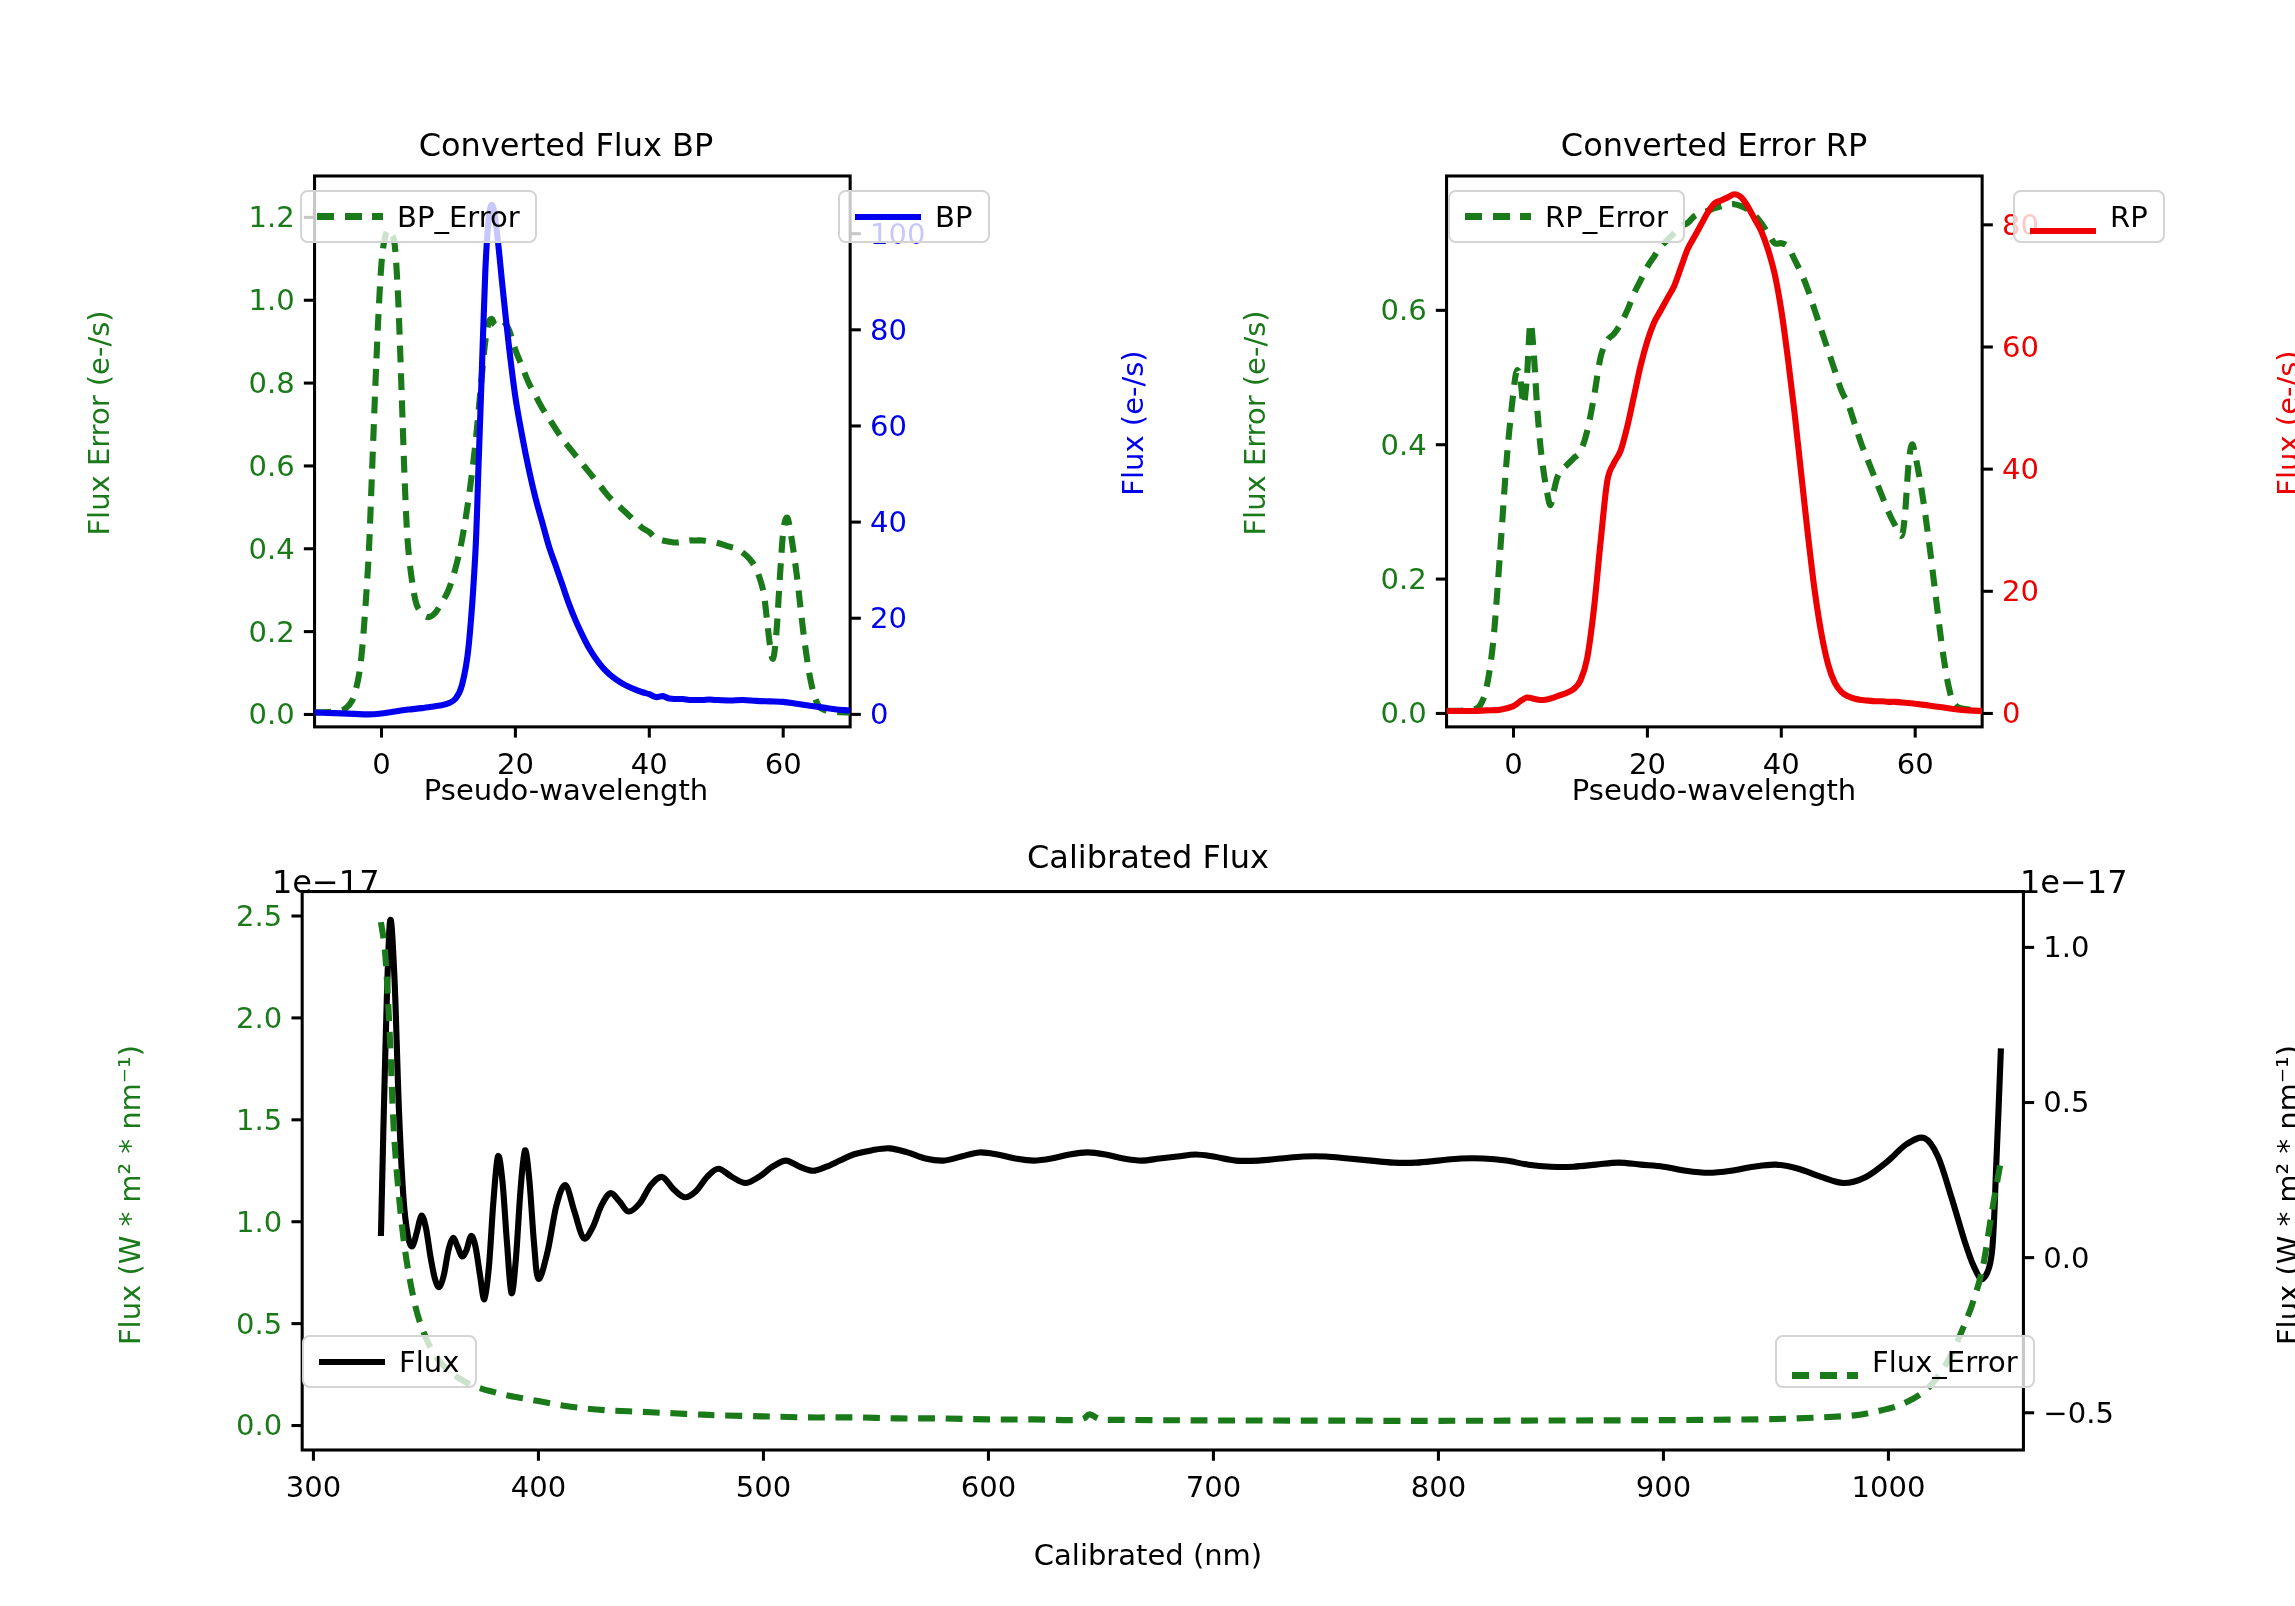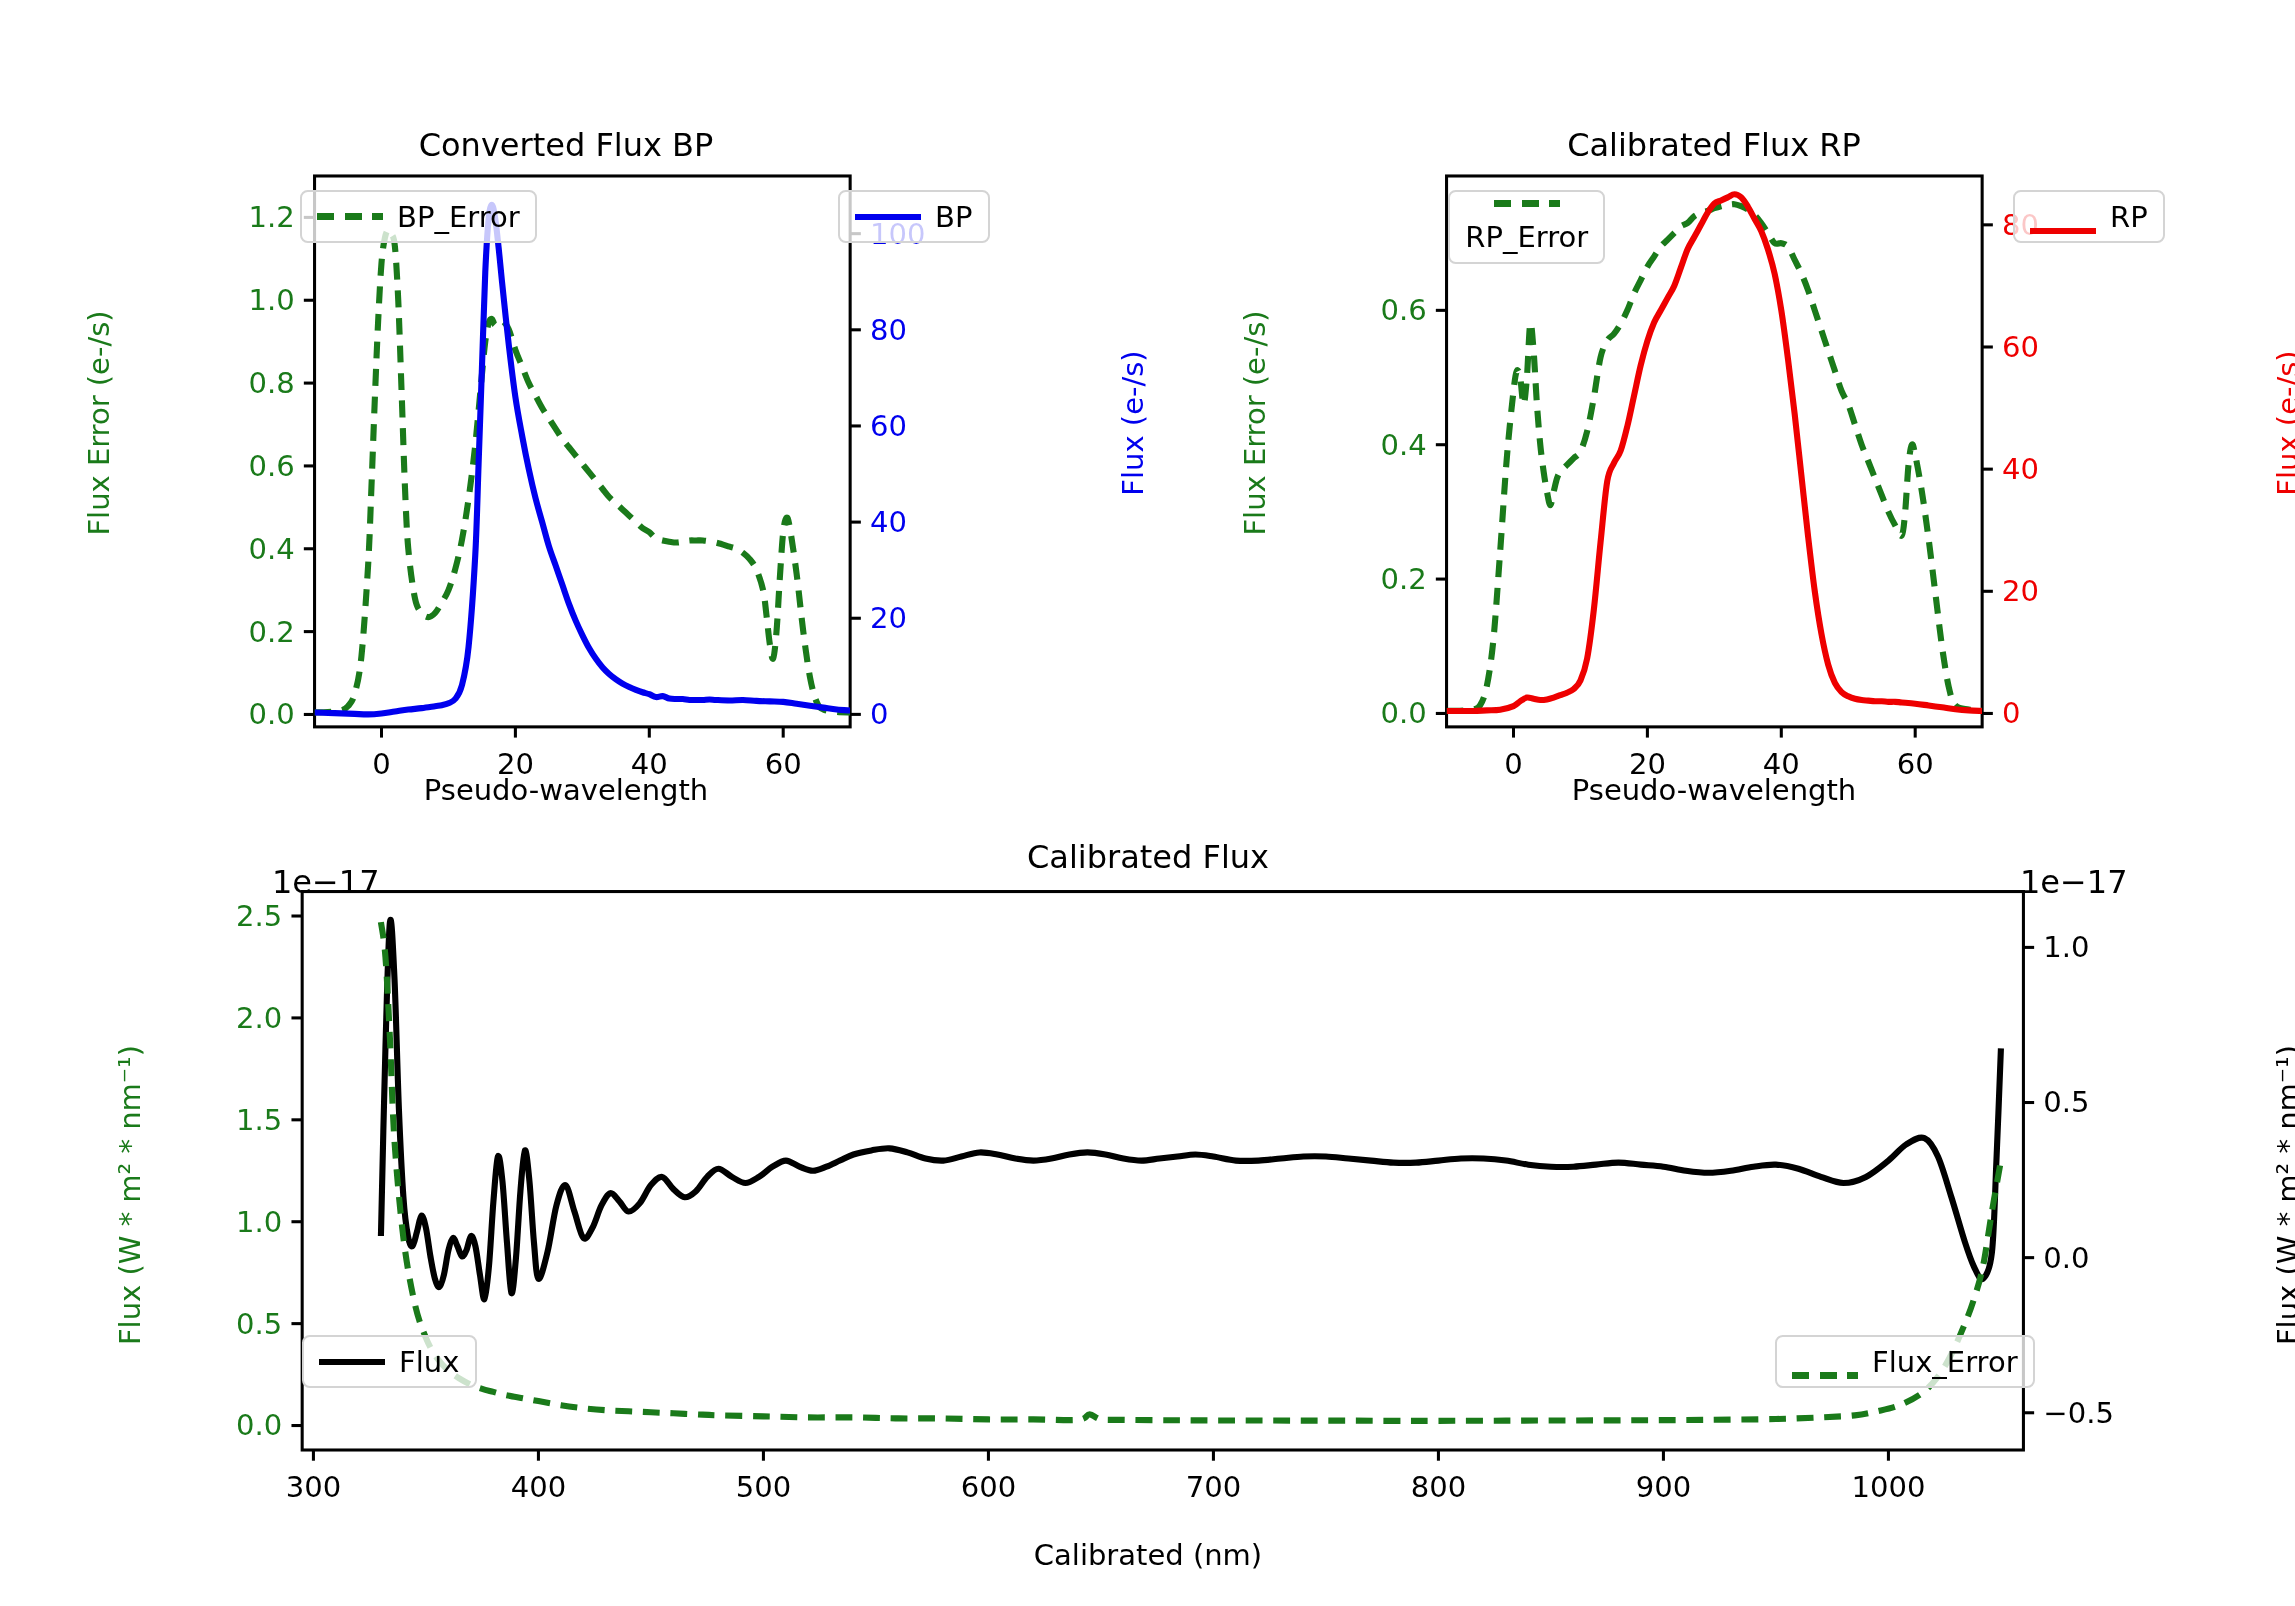--- a/index.html
+++ b/index.html
@@ -83,21 +83,21 @@
       <span class="swatch sw-dash-green"></span>
       <span class="lbl">BP_Error</span>
     </div>
     <div class="legend" style="left:838px;top:190px;">
       <span class="swatch sw-solid-blue"></span>
       <span class="lbl">BP</span>
     </div>
   </div>
 
   <div class="panel" style="left:1148px;top:0;width:1148px;height:834px;">
-    <div class="title" style="left:298px;top:126px;width:536px;">Calibrated Flux RP</div>
+    <div class="title" style="left:298px;top:126px;width:536px;">Converted Error RP</div>
     <div class="axlabel green rot" style="left:-69px;top:406px;width:352px;text-align:center;transform:rotate(-90deg);">Flux Error (e-/s)</div>
     <div class="axlabel red rot" style="left:1002px;top:406px;width:275px;text-align:center;transform:rotate(-90deg);">Flux (e-/s)</div>
     <div class="axlabel black" style="left:298px;top:773px;width:536px;text-align:center;">Pseudo-wavelength</div>
     <svg id="svg-rp" width="1148" height="834" viewBox="0 0 1500 1090">
         <rect x="390" y="230" width="700" height="720" fill="none" stroke="#000" stroke-width="4"></rect>
         <line x1="477.5" y1="950" x2="477.5" y2="964" stroke="#000" stroke-width="4"></line>
         <text x="477.5" y="1012" text-anchor="middle" font-size="38" fill="#000" font-family="&quot;DejaVu Sans&quot;, sans-serif">0</text>
         <line x1="652.5" y1="950" x2="652.5" y2="964" stroke="#000" stroke-width="4"></line>
         <text x="652.5" y="1012" text-anchor="middle" font-size="38" fill="#000" font-family="&quot;DejaVu Sans&quot;, sans-serif">20</text>
         <line x1="827.5" y1="950" x2="827.5" y2="964" stroke="#000" stroke-width="4"></line>
@@ -125,21 +125,21 @@
         <defs>
           <clipPath id="svg-rp-clip">
             <rect x="390" y="230" width="700" height="720"></rect>
           </clipPath>
         </defs>
         <g clip-path="url(#svg-rp-clip)">
           <path d="M390.00,928.93C392.92,928.93 401.67,929.22 407.50,928.93C413.33,928.63 420.63,928.34 425.00,927.17C429.38,926.00 430.83,926.88 433.75,921.90C436.67,916.93 439.58,911.66 442.50,897.32C445.42,882.98 448.33,865.12 451.25,835.85C454.17,806.59 457.08,761.22 460.00,721.71C462.92,682.20 465.83,633.90 468.75,598.78C471.67,563.66 475.31,530.00 477.50,510.98C479.69,491.95 480.42,487.56 481.88,484.63C483.33,481.71 484.79,486.10 486.25,493.41C487.71,500.73 489.17,528.54 490.63,528.54C492.08,528.54 493.54,510.98 495.00,493.41C496.46,475.85 497.92,429.02 499.38,423.17C500.83,417.32 502.29,440.73 503.75,458.29C505.21,475.85 506.67,508.05 508.13,528.54C509.58,549.02 511.04,566.59 512.50,581.22C513.96,595.85 515.42,606.10 516.88,616.34C518.33,626.59 519.79,635.37 521.25,642.68C522.71,650.00 524.17,660.24 525.63,660.24C527.08,660.24 528.54,648.54 530.00,642.68C531.46,636.83 532.92,629.51 534.38,625.12C535.83,620.73 536.56,619.27 538.75,616.34C540.94,613.41 544.58,610.49 547.50,607.56C550.42,604.63 553.33,601.71 556.25,598.78C559.17,595.85 562.08,595.85 565.00,590.00C567.92,584.15 570.83,575.37 573.75,563.66C576.67,551.95 579.58,535.85 582.50,519.76C585.42,503.66 588.33,479.51 591.25,467.07C594.17,454.63 597.08,450.24 600.00,445.12C602.92,440.00 605.83,440.00 608.75,436.34C611.67,432.68 614.58,428.29 617.50,423.17C620.42,418.05 623.33,412.20 626.25,405.61C629.17,399.02 632.08,390.24 635.00,383.66C637.92,377.07 640.83,371.95 643.75,366.10C646.67,360.24 649.58,353.66 652.50,348.54C655.42,343.41 658.33,339.76 661.25,335.37C664.17,330.98 667.08,325.85 670.00,322.20C672.92,318.54 675.83,316.34 678.75,313.41C681.67,310.49 684.58,307.56 687.50,304.63C690.42,301.71 693.33,298.05 696.25,295.85C699.17,293.66 702.08,293.66 705.00,291.46C707.92,289.27 710.83,284.88 713.75,282.68C716.67,280.49 719.58,279.46 722.50,278.29C725.42,277.12 728.33,276.68 731.25,275.66C734.17,274.63 737.08,273.17 740.00,272.15C742.92,271.12 745.83,270.24 748.75,269.51C751.67,268.78 754.58,268.20 757.50,267.76C760.42,267.32 763.33,266.59 766.25,266.88C769.17,267.17 772.08,268.34 775.00,269.51C777.92,270.68 780.83,272.00 783.75,273.90C786.67,275.80 789.58,278.00 792.50,280.93C795.42,283.85 798.33,287.51 801.25,291.46C804.17,295.41 807.08,300.24 810.00,304.63C812.92,309.02 815.83,315.61 818.75,317.80C821.67,320.00 824.58,317.07 827.50,317.80C830.42,318.54 833.33,318.54 836.25,322.20C839.17,325.85 842.08,333.90 845.00,339.76C847.92,345.61 850.83,350.73 853.75,357.32C856.67,363.90 859.58,371.22 862.50,379.27C865.42,387.32 868.33,396.83 871.25,405.61C874.17,414.39 877.08,423.17 880.00,431.95C882.92,440.73 885.83,449.51 888.75,458.29C891.67,467.07 894.58,475.85 897.50,484.63C900.42,493.41 903.33,503.66 906.25,510.98C909.17,518.29 912.08,521.22 915.00,528.54C917.92,535.85 920.83,546.10 923.75,554.88C926.67,563.66 929.58,573.17 932.50,581.22C935.42,589.27 938.33,595.85 941.25,603.17C944.17,610.49 947.08,617.80 950.00,625.12C952.92,632.44 955.83,639.76 958.75,647.07C961.67,654.39 964.58,662.44 967.50,669.02C970.42,675.61 973.33,681.46 976.25,686.59C979.17,691.71 982.81,702.68 985.00,699.76C987.19,696.83 987.92,684.39 989.38,669.02C990.83,653.66 992.29,622.20 993.75,607.56C995.21,592.93 996.67,583.41 998.13,581.22C999.58,579.02 1000.31,584.15 1002.50,594.39C1004.69,604.63 1008.33,624.39 1011.25,642.68C1014.17,660.98 1017.08,682.20 1020.00,704.15C1022.92,726.10 1025.83,750.98 1028.75,774.39C1031.67,797.80 1034.58,824.15 1037.50,844.63C1040.42,865.12 1043.33,884.44 1046.25,897.32C1049.17,910.20 1050.63,916.93 1055.00,921.90C1059.38,926.88 1066.67,926.15 1072.50,927.17C1078.33,928.20 1087.08,927.90 1090.00,928.05" fill="none" stroke="#1a7a1a" stroke-width="8" stroke-linecap="butt" stroke-linejoin="round" stroke-dasharray="22 14"></path>
           <path d="M390.00,929.25C392.92,929.25 401.67,929.25 407.50,929.25C413.33,929.25 419.17,929.38 425.00,929.25C430.83,929.11 436.67,928.71 442.50,928.45C448.33,928.18 454.17,928.58 460.00,927.65C465.83,926.72 473.13,924.72 477.50,922.86C481.88,921.00 483.33,918.34 486.25,916.47C489.17,914.61 492.08,912.22 495.00,911.69C497.92,911.15 500.83,912.75 503.75,913.28C506.67,913.81 509.58,914.75 512.50,914.88C515.42,915.01 518.33,914.61 521.25,914.08C524.17,913.55 527.08,912.62 530.00,911.69C532.92,910.75 535.83,909.56 538.75,908.49C541.67,907.43 544.58,906.63 547.50,905.30C550.42,903.97 553.33,903.17 556.25,900.51C559.17,897.85 562.08,895.99 565.00,889.33C567.92,882.68 570.83,876.03 573.75,860.60C576.67,845.17 579.58,822.02 582.50,796.74C585.42,771.46 588.33,736.87 591.25,708.94C594.17,681.00 597.08,646.41 600.00,629.11C602.92,611.82 605.83,611.82 608.75,605.17C611.67,598.51 614.58,597.18 617.50,589.20C620.42,581.22 623.33,569.25 626.25,557.27C629.17,545.30 632.08,530.67 635.00,517.36C637.92,504.06 640.83,489.42 643.75,477.45C646.67,465.48 649.58,454.83 652.50,445.52C655.42,436.21 658.33,428.23 661.25,421.57C664.17,414.92 667.08,410.93 670.00,405.61C672.92,400.29 675.83,394.97 678.75,389.65C681.67,384.32 684.58,380.33 687.50,373.68C690.42,367.03 693.33,357.72 696.25,349.73C699.17,341.75 702.08,332.44 705.00,325.79C707.92,319.14 710.83,315.14 713.75,309.82C716.67,304.50 719.58,299.18 722.50,293.86C725.42,288.54 728.33,282.55 731.25,277.89C734.17,273.24 737.08,268.58 740.00,265.92C742.92,263.26 745.83,263.26 748.75,261.93C751.67,260.60 754.58,259.27 757.50,257.94C760.42,256.61 763.33,253.95 766.25,253.95C769.17,253.95 772.08,255.28 775.00,257.94C777.92,260.60 780.83,265.25 783.75,269.91C786.67,274.57 789.58,280.55 792.50,285.88C795.42,291.20 798.33,295.19 801.25,301.84C804.17,308.49 807.08,316.47 810.00,325.79C812.92,335.10 815.83,344.41 818.75,357.72C821.67,371.02 824.58,386.98 827.50,405.61C830.42,424.24 833.33,446.85 836.25,469.47C839.17,492.08 842.08,516.03 845.00,541.31C847.92,566.59 850.83,594.52 853.75,621.13C856.67,647.74 859.58,675.68 862.50,700.95C865.42,726.23 868.33,751.51 871.25,772.79C874.17,794.08 877.08,812.71 880.00,828.67C882.92,844.63 885.83,857.94 888.75,868.58C891.67,879.22 894.58,886.54 897.50,892.53C900.42,898.51 903.33,901.57 906.25,904.50C909.17,907.43 912.08,908.63 915.00,910.09C917.92,911.55 920.83,912.48 923.75,913.28C926.67,914.08 929.58,914.48 932.50,914.88C935.42,915.28 938.33,915.41 941.25,915.68C944.17,915.94 947.08,916.34 950.00,916.47C952.92,916.61 955.83,916.34 958.75,916.47C961.67,916.61 964.58,917.14 967.50,917.27C970.42,917.41 973.33,917.14 976.25,917.27C979.17,917.41 980.63,917.67 985.00,918.07C989.38,918.47 996.67,919.00 1002.50,919.67C1008.33,920.33 1014.17,921.26 1020.00,922.06C1025.83,922.86 1031.67,923.66 1037.50,924.46C1043.33,925.25 1049.17,926.19 1055.00,926.85C1060.83,927.52 1066.67,928.05 1072.50,928.45C1078.33,928.85 1087.08,929.11 1090.00,929.25" fill="none" stroke="#ee0000" stroke-width="8" stroke-linecap="butt" stroke-linejoin="round"></path>
         </g>
       </svg>
-    <div class="legend" style="left:300px;top:190px;flex-direction:column;">
+    <div class="legend" style="left:300px;top:190px;">
       <span class="swatch sw-dash-green"></span>
       <span class="lbl">RP_Error</span>
     </div>
     <div class="legend" style="left:865px;top:190px;align-items:flex-end;">
       <span class="swatch sw-solid-red"></span>
       <span class="lbl">RP</span>
     </div>
   </div>
 
   <div class="panel" style="left:0;top:834px;width:1923px;height:773px;">

